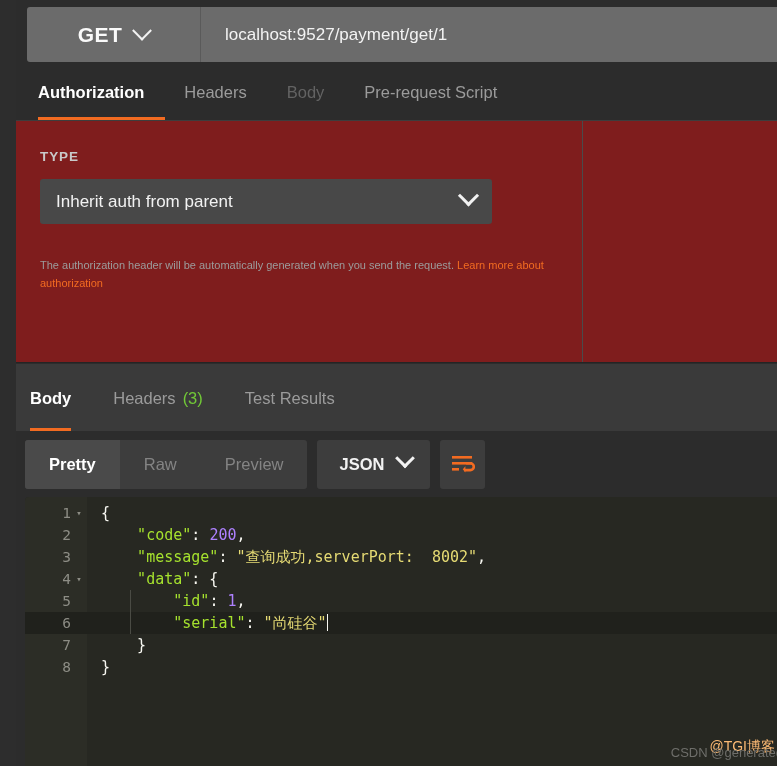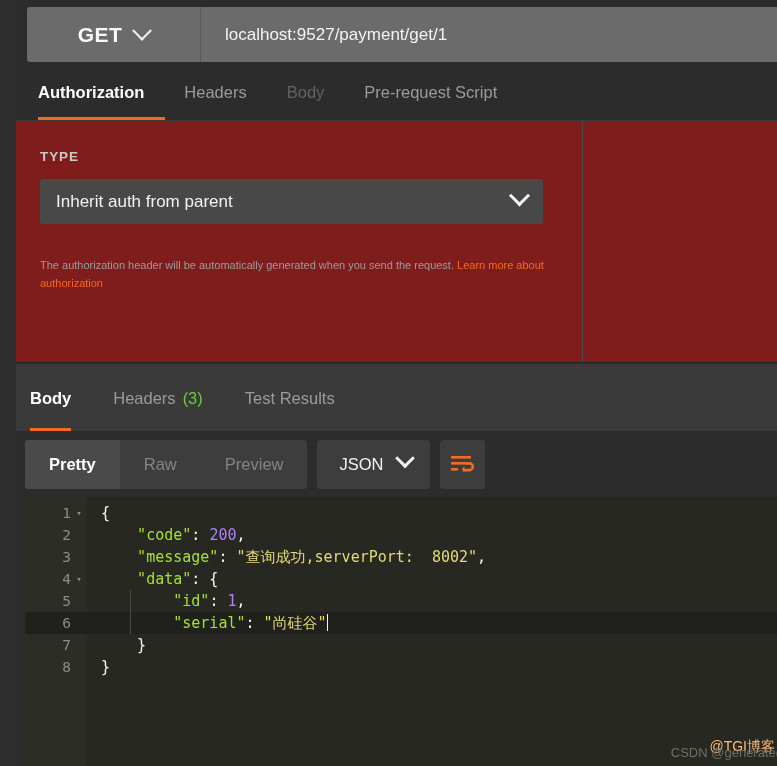--- a/index.html
+++ b/index.html
@@ -126,21 +126,21 @@
   }
   .type-label {
     font-size: 13.5px;
     font-weight: bold;
     color: #c9c9c9;
     letter-spacing: 0.9px;
     margin-bottom: 15px;
   }
   .auth-select {
     position: relative;
-    width: 503px; height: 45px;
+    width: 452px; height: 45px;
     background: #484848;
     border-radius: 3px;
     display: flex;
     align-items: center;
     padding: 0 16px;
     cursor: pointer;
     user-select: none;
   }
   .auth-select-value {
     font-size: 17px;
@@ -256,21 +256,21 @@
     height: 49px;
     padding: 0 18px 0 22px;
     background: #3d3d3d;
     border-radius: 3px;
     cursor: pointer;
     user-select: none;
   }
   .fmt-select-value {
     font-size: 16.5px;
     color: #f2f2f2;
-    font-weight: normal;
+    font-weight: bold;
   }
   .fmt-select .chev {
     border-right-width: 3px;
     border-bottom-width: 3px;
     width: 14px; height: 14px;
     transform: rotate(45deg) translate(-4px,-4px);
   }
   .wrap-btn {
     width: 45px; height: 49px;
     background: #3d3d3d;

